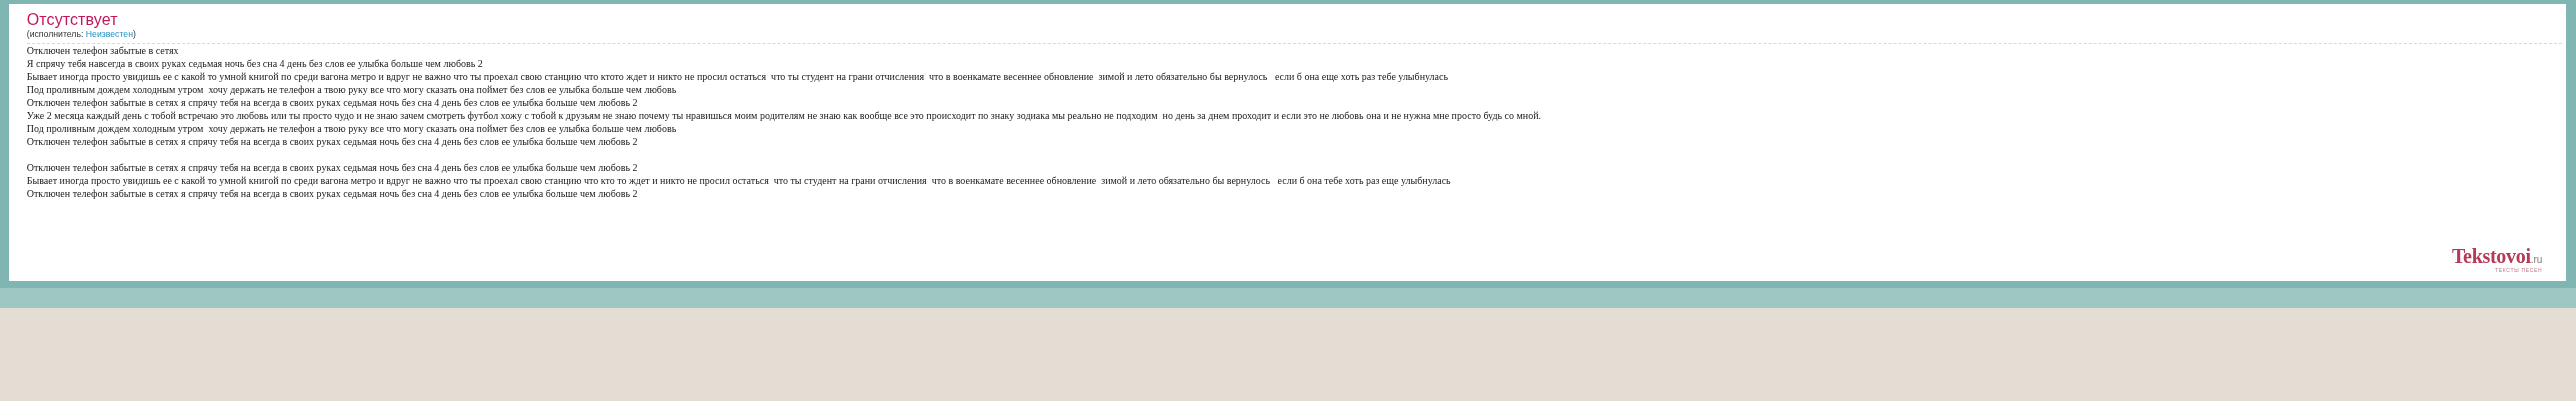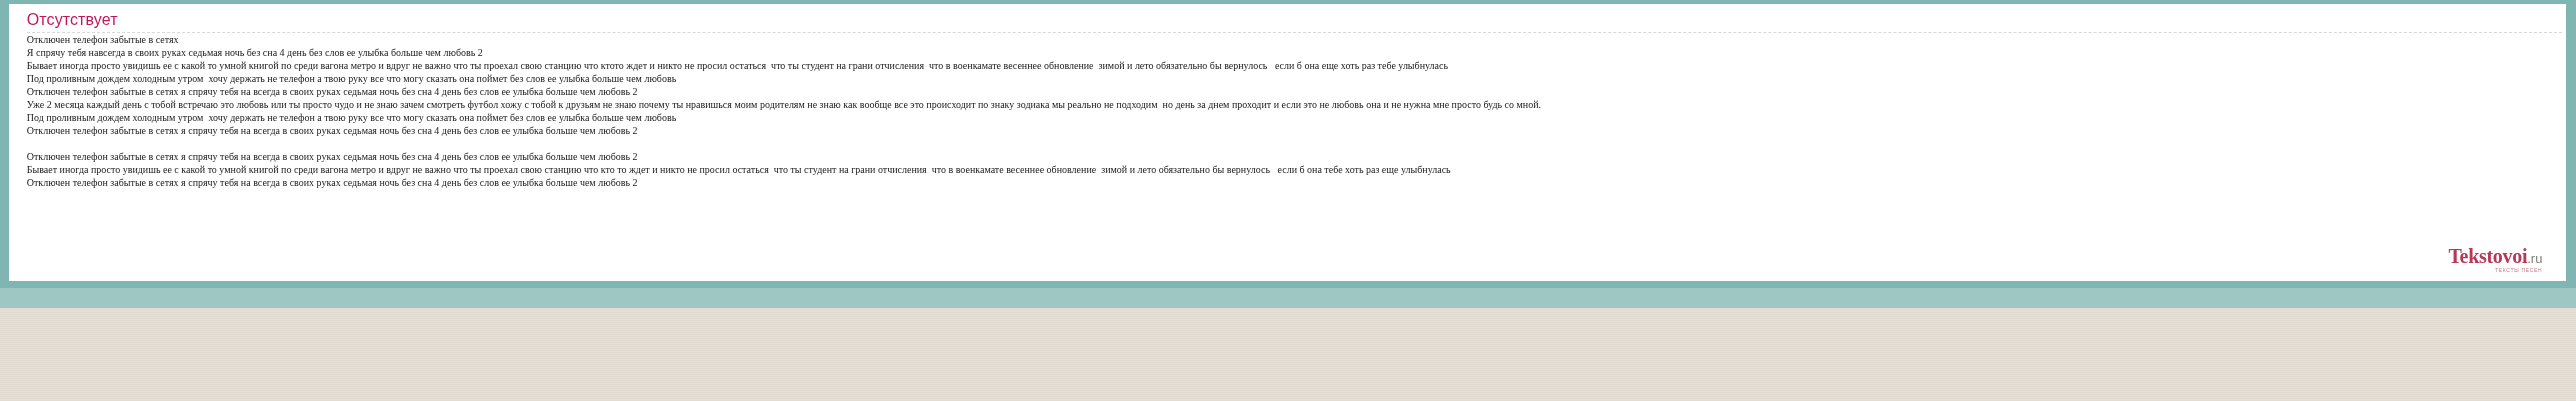--- a/index.html
+++ b/index.html
@@ -95,21 +95,21 @@
   }
   .logo-main {
     font-size: 20px;
     font-weight: bold;
     color: #b53a57;
     font-family: "Liberation Serif", serif;
     letter-spacing: -0.3px;
     margin-left: 41px;
   }
   .logo-suffix {
-    font-size: 13px;
+    font-size: 10px;
     color: #7d7d7d;
     font-weight: normal;
     font-family: "Liberation Sans", sans-serif;
   }
   .logo-sub {
     font-size: 5px;
     color: #c07a8a;
     letter-spacing: 0.7px;
     margin-top: 2px;
     font-family: "Liberation Sans", sans-serif;
@@ -138,20 +138,24 @@
 
   <div class="teal-band"></div>
   <div class="teal-band-2"></div>
   <div class="bottom-strip"></div>
 
   <div class="content-sheet">
     <div class="inner">
 
       <div class="song-title">Отсутствует</div>
 
+      <div class="artist-line">
+        <span>(исполнитель:</span>
+        <a class="artist-link" href="#">Неизвестен</a><span>)</span>
+      </div>
 
       <div class="dashed-sep"></div>
 
       <div class="lyrics lyrics-block">Отключен телефон забытые в сетях
 Я спрячу тебя навсегда в своих руках седьмая ночь без сна 4 день без слов ее улыбка больше чем любовь 2
 Бывает иногда просто увидишь ее с какой то умной книгой по среди вагона метро и вдруг не важно что ты проехал свою станцию что ктото ждет и никто не просил остаться  что ты студент на грани отчисления  что в военкамате весеннее обновление  зимой и лето обязательно бы вернулось   если б она еще хоть раз тебе улыбнулась
 Под проливным дождем холодным утром  хочу держать не телефон а твою руку все что могу сказать она поймет без слов ее улыбка больше чем любовь
 Отключен телефон забытые в сетях я спрячу тебя на всегда в своих руках седьмая ночь без сна 4 день без слов ее улыбка больше чем любовь 2
 Уже 2 месяца каждый день с тобой встречаю это любовь или ты просто чудо и не знаю зачем смотреть футбол хожу с тобой к друзьям не знаю почему ты нравишься моим родителям не знаю как вообще все это происходит по знаку зодиака мы реально не подходим  но день за днем проходит и если это не любовь она и не нужна мне просто будь со мной.
 Под проливным дождем холодным утром  хочу держать не телефон а твою руку все что могу сказать она поймет без слов ее улыбка больше чем любовь

